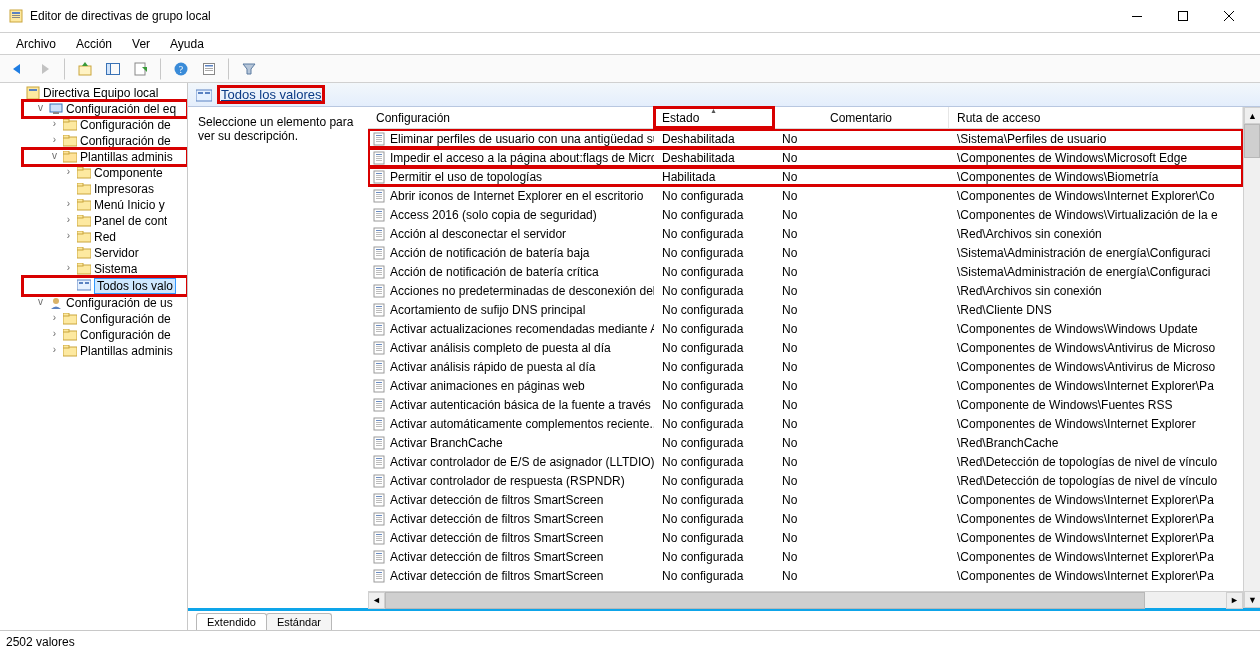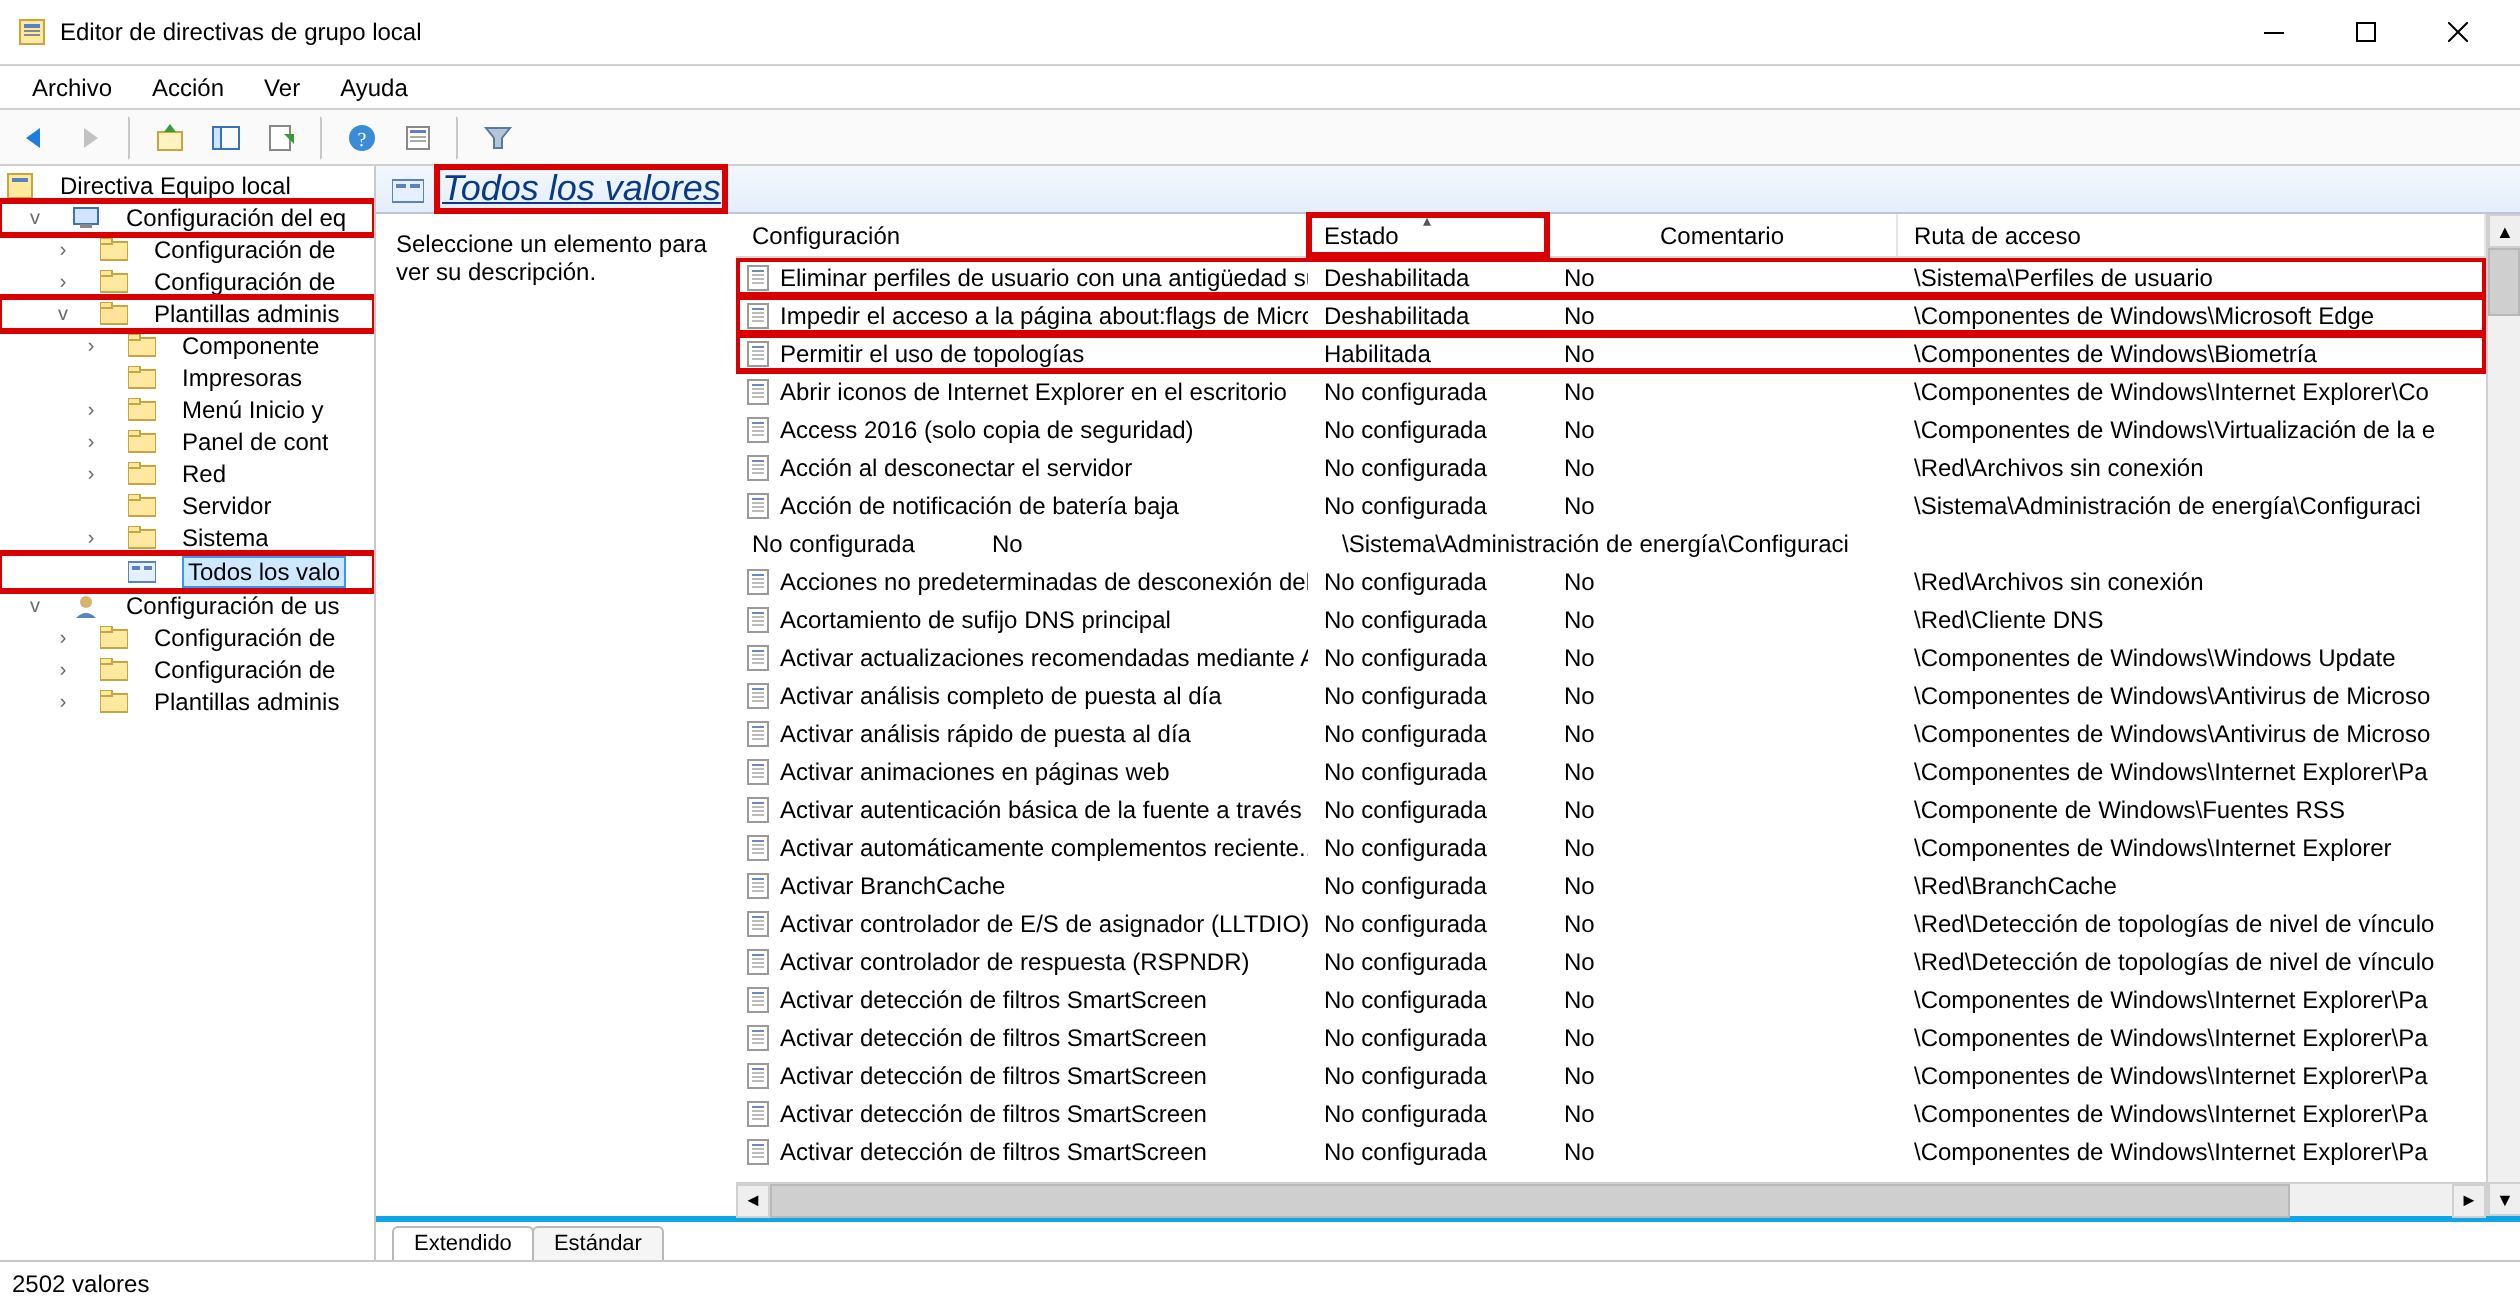--- a/index.html
+++ b/index.html
@@ -9,32 +9,32 @@
   .titlebar .title { flex:1; }
   .winbtns { display:flex; }
   .winbtn { width:46px; height:30px; display:flex; align-items:center; justify-content:center; }
   .menubar { height:22px; display:flex; align-items:center; padding:0 8px; gap:4px; border-bottom:1px solid #d0d0d0; }
   .menuitem { padding:2px 8px; }
   .toolbar { height:28px; display:flex; align-items:center; padding:0 6px; gap:6px; border-bottom:1px solid #d0d0d0; background:#fafafa; }
   .tbtn { width:22px; height:22px; display:flex; align-items:center; justify-content:center; border:1px solid transparent; }
   .tbtn.sep { border-left:1px solid #c8c8c8; width:1px; margin:0 2px; }
   .body { display:flex; height: calc(649px - 30px - 22px - 28px - 22px); }
   .tree { width:188px; border-right:1px solid #c8c8c8; overflow:auto; padding:2px 0; }
-  .tnode { white-space:nowrap; padding:1px 2px; display:flex; align-items:center; gap:12px; font-size:12px; }
+  .tnode { white-space:nowrap; padding:1px 2px; display:flex; align-items:flex-start; gap:2px; font-size:12px;margin-left:23px; }
   .tnode .disc { width:11px; text-align:center; color:#6b6b6b; font-size:10px; }
   .tnode .fico { width:16px; height:14px; display:inline-flex; align-items:center; justify-content:center;}
   .tnode .lbl { overflow:hidden; text-overflow:clip; }
   .indent1 { padding-left:12px; }
   .indent2 { padding-left:26px; }
   .indent3 { padding-left:40px; }
   .selbox { outline:3px solid #d80000; outline-offset:-1px; }
   .highlight-sel { background:#cee8ff; border:1px solid #3399ff; }
   .main { flex:1; display:flex; flex-direction:column; min-width:0; }
   .contenthdr { height:24px; background:linear-gradient(#f2f7fb,#e4eefc); border-bottom:1px solid #b8c7e0; display:flex; align-items:center; padding:0 8px; gap:6px; }
-  .contenthdr .htxt { color:#0a3a85; text-decoration:underline; font-size:18px;font-style:italic; }
+  .contenthdr .htxt { color:#0a3a85; text-decoration:underline; font-size:13px; }
   .content-body { flex:1; display:flex; min-height:0; }
   .descpane { width:180px; padding:8px 10px; }
   .listpane { flex:1; display:flex; flex-direction:column; min-width:0; position:relative; }
   .colhdr { display:flex; border-bottom:1px solid #d8d8d8; height:22px; align-items:stretch; font-size:12px; }
   .ch { display:flex; align-items:center; padding:0 8px; border-right:1px solid #e6e6e6; position:relative; }
   .ch.sort::before { content:'\25B4'; position:absolute; top:-1px; left:50%; transform:translateX(-50%); font-size:8px; color:#555; }
   .c-cfg { width:286px; }
   .c-est { width:120px; }
   .c-com { width:175px; }
   .c-rut { flex:1; }
@@ -474,20 +474,32 @@
                         <rect x="4" y="9" width="6" height="1" fill="#bbb"></rect>
                       </svg>
                     </span>
                     <span>Acción de notificación de batería baja</span>
                   </div>
                   <div class="c-est"><span>No configurada</span></div>
                   <div class="c-com"><span>No</span></div>
                   <div class="c-rut"><span>\Sistema\Administración de energía\Configuraci</span></div>
                 </div>
                 <div class="row">
+                  <div class="c-cfg">
+                    <span class="rico">
+                      <svg width="14" height="14">
+                        <rect x="2" y="1" width="10" height="12" fill="#fff" stroke="#9a9a9a"></rect>
+                        <rect x="4" y="3" width="6" height="1" fill="#6a8bc0"></rect>
+                        <rect x="4" y="5" width="6" height="1" fill="#bbb"></rect>
+                        <rect x="4" y="7" width="6" height="1" fill="#bbb"></rect>
+                        <rect x="4" y="9" width="6" height="1" fill="#bbb"></rect>
+                      </svg>
+                    </span>
+                    <span>Acción de notificación de batería crítica</span>
+                  </div>
                   <div class="c-est"><span>No configurada</span></div>
                   <div class="c-com"><span>No</span></div>
                   <div class="c-rut"><span>\Sistema\Administración de energía\Configuraci</span></div>
                 </div>
                 <div class="row">
                   <div class="c-cfg">
                     <span class="rico">
                       <svg width="14" height="14">
                         <rect x="2" y="1" width="10" height="12" fill="#fff" stroke="#9a9a9a"></rect>
                         <rect x="4" y="3" width="6" height="1" fill="#6a8bc0"></rect>

